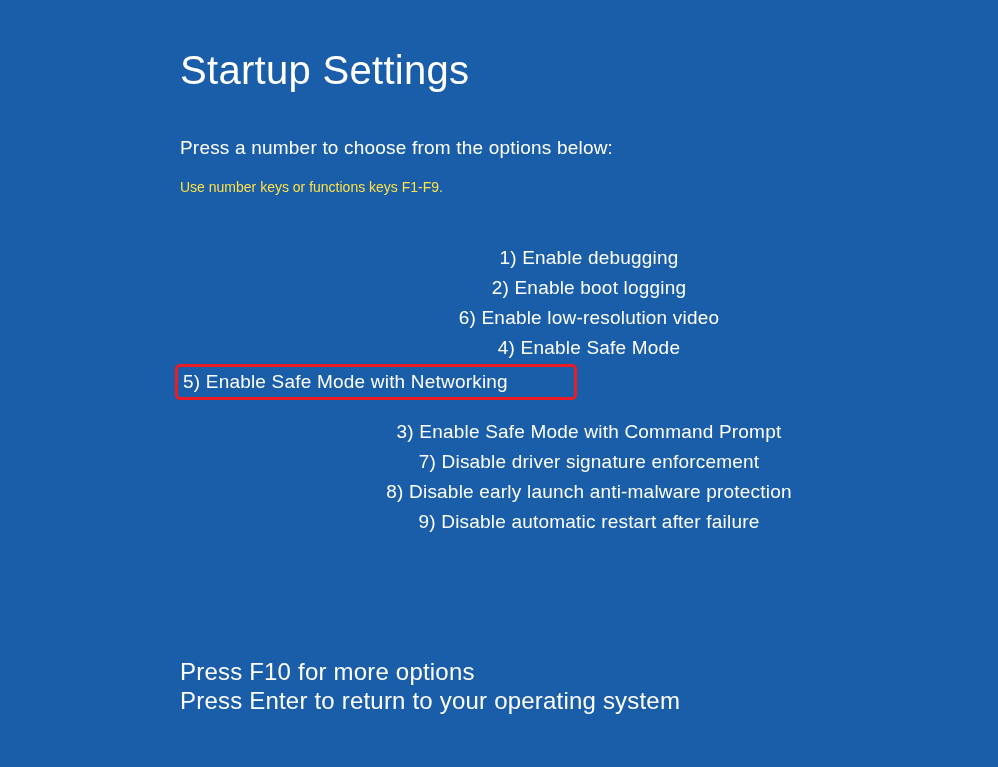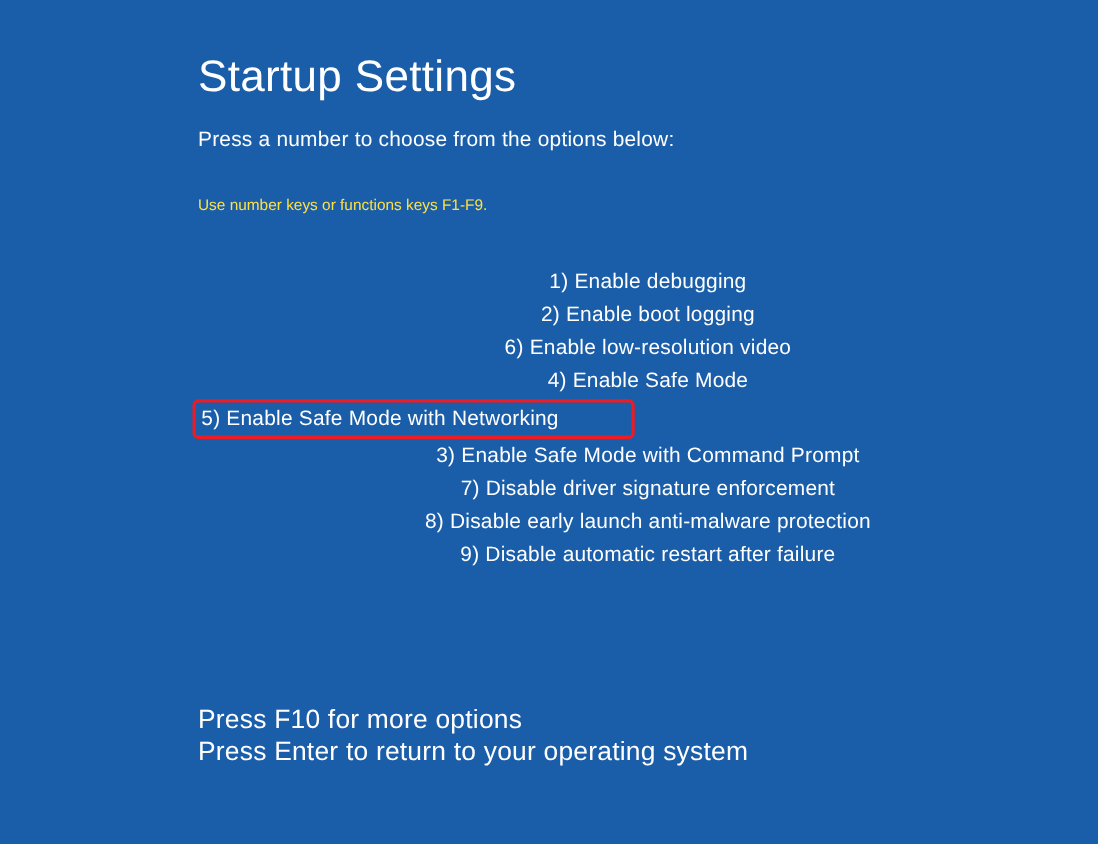--- a/index.html
+++ b/index.html
@@ -15,27 +15,27 @@
       color: #ffffff;
       overflow: hidden;
     }
     .container {
       padding-left: 180px;
       padding-top: 48px;
     }
     .title {
       font-size: 40px;
       font-weight: 300;
-      margin-bottom: 24px;
+      margin-bottom: 44px;
       letter-spacing: 0.3px;
     }
     .subtitle {
       font-size: 19px;
       font-weight: 400;
-      margin-bottom: 39px;
+      margin-bottom: 20px;
       letter-spacing: 0.2px;
     }
     .hint {
       font-size: 14px;
       font-weight: 400;
       margin-bottom: 48px;
       color: #fde047;
     }
     .options-list {
       margin-bottom: 120px;
@@ -48,21 +48,21 @@
       display: block;
       text-align: center;
     }
     .highlighted-wrapper {
       border: 3px solid #ed1c24;
       border-radius: 5px;
       display: inline-block;
       padding: 0px 66px 0px 2px;
       margin-left: -5px;
       margin-top: 1px;
-      margin-bottom: 1px;
+      margin-bottom: 17px;
     }
     .highlighted-wrapper .option-item {
       margin-left: 3px;
     }
     .footer {
       font-size: 24px;
       font-weight: 400;
       line-height: 29px;
       letter-spacing: 0.2px;
     }

